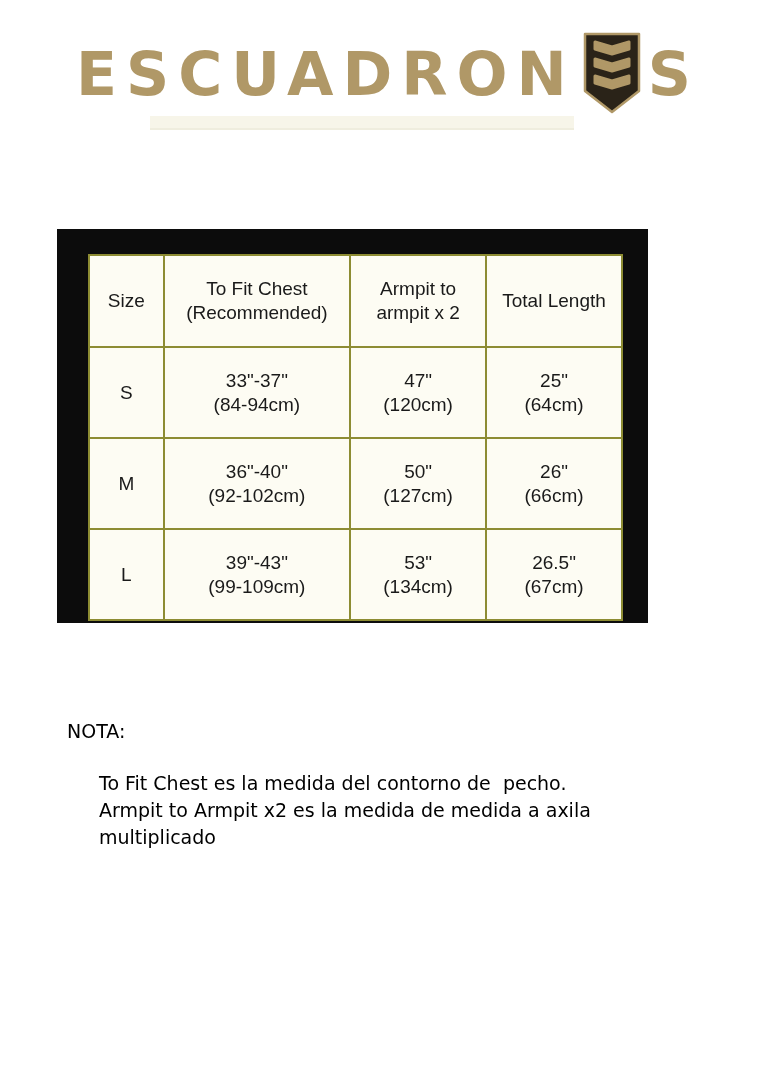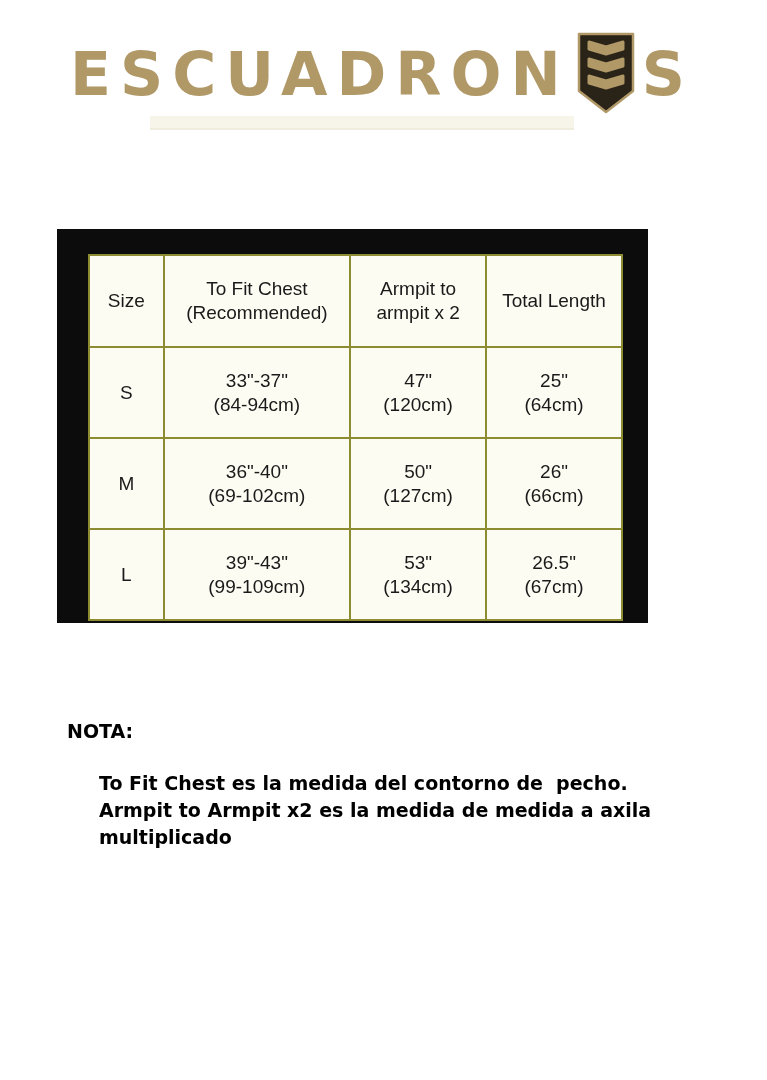--- a/index.html
+++ b/index.html
@@ -12,21 +12,21 @@
     width: 767px;
     height: 1080px;
     font-family: "Liberation Sans", sans-serif;
     overflow: hidden;
   }
 
   
   .logo-row {
     position: absolute;
     top: 34px;
-    left: 70px;
+    left: 76px;
     display: flex;
     align-items: flex-end;
     gap: 7px;
   }
   .logo-text {
     font-family: "DejaVu Sans", sans-serif;
     font-weight: bold;
     font-size: 60px;
     line-height: 80px;
     letter-spacing: 9px;
@@ -81,21 +81,20 @@
 
   
   .note {
     position: absolute;
     top: 718px;
     left: 67px;
     width: 620px;
     font-family: "DejaVu Sans", sans-serif;
     font-size: 19px;
     color: #000000;
-    font-weight: bold;
   }
   .note-title {
     line-height: 27px;
     margin-bottom: 25px;
   }
   .note-line {
     line-height: 27px;
     white-space: pre-wrap;
     margin-left: 32px;
   }
@@ -163,21 +162,21 @@
           <span class="cell-line">(64cm)</span>
         </td>
       </tr>
 
       <tr class="data-row">
         <td>
           <span class="cell-line">M</span>
         </td>
         <td>
           <span class="cell-line">36"-40"</span>
-          <span class="cell-line">(69-102cm)</span>
+          <span class="cell-line">(92-102cm)</span>
         </td>
         <td>
           <span class="cell-line">50"</span>
           <span class="cell-line">(127cm)</span>
         </td>
         <td>
           <span class="cell-line">26"</span>
           <span class="cell-line">(66cm)</span>
         </td>
       </tr>

